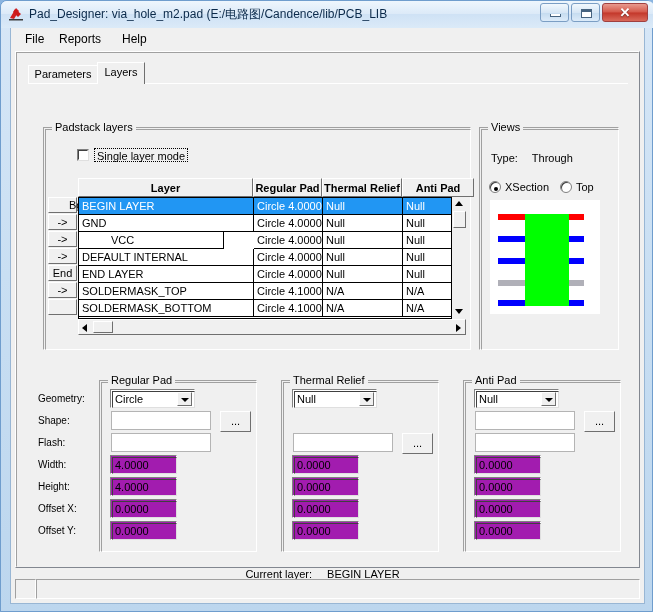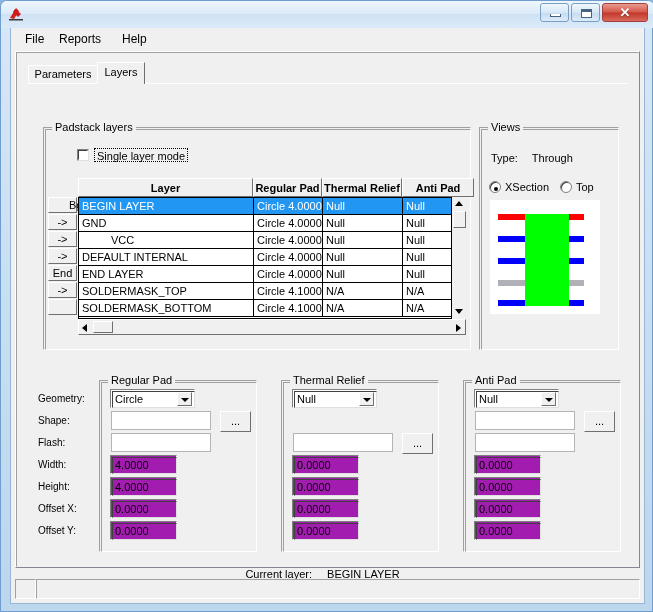--- a/index.html
+++ b/index.html
@@ -257,20 +257,21 @@
 <div id="window">
 
   <div id="titlebar">
     <div id="app-icon">
       <svg width="18" height="18" viewBox="0 0 18 18">
         <path d="M3 13 L9 3 L12 6 L7 14 Z" fill="#d02020"></path>
         <path d="M8 4 L14 9 L11 12 L6 7 Z" fill="#cc1a1a"></path>
         <path d="M2 14 L16 14 L16 15.5 L2 15.5 Z" fill="#3a3a3a"></path>
       </svg>
     </div>
+    <div id="title-text">Pad_Designer: via_hole_m2.pad (E:/电路图/Candence/lib/PCB_LIB</div>
 
     <div class="winbtn" id="btn-min">
       <span class="glyph-min"></span>
     </div>
     <div class="winbtn" id="btn-max">
       <span class="glyph-max"></span>
     </div>
     <div class="winbtn" id="btn-close">
       <span class="glyph-close">✕</span>
     </div>
@@ -330,21 +331,21 @@
           <div class="gcell" style="left:244px;width:80px;">Null</div>
           <div class="gcell" style="left:324px;width:72px;">Null</div>
         </div>
         <div class="grow" style="top:17px;">
           <div class="gcell" style="left:0;width:175px;">GND</div>
           <div class="gcell" style="left:175px;width:69px;">Circle 4.0000</div>
           <div class="gcell" style="left:244px;width:80px;">Null</div>
           <div class="gcell" style="left:324px;width:72px;">Null</div>
         </div>
         <div class="grow" style="top:34px;">
-          <div class="gcell" style="left:0;width:175px;padding-left:32px;">VCC</div>
+          <div class="gcell" style="left:0;width:145px;padding-left:32px;">VCC</div>
           <div class="gcell" style="left:175px;width:69px;">Circle 4.0000</div>
           <div class="gcell" style="left:244px;width:80px;">Null</div>
           <div class="gcell" style="left:324px;width:72px;">Null</div>
         </div>
         <div class="grow" style="top:51px;">
           <div class="gcell" style="left:0;width:175px;">DEFAULT INTERNAL</div>
           <div class="gcell" style="left:175px;width:69px;">Circle 4.0000</div>
           <div class="gcell" style="left:244px;width:80px;">Null</div>
           <div class="gcell" style="left:324px;width:72px;">Null</div>
         </div>

